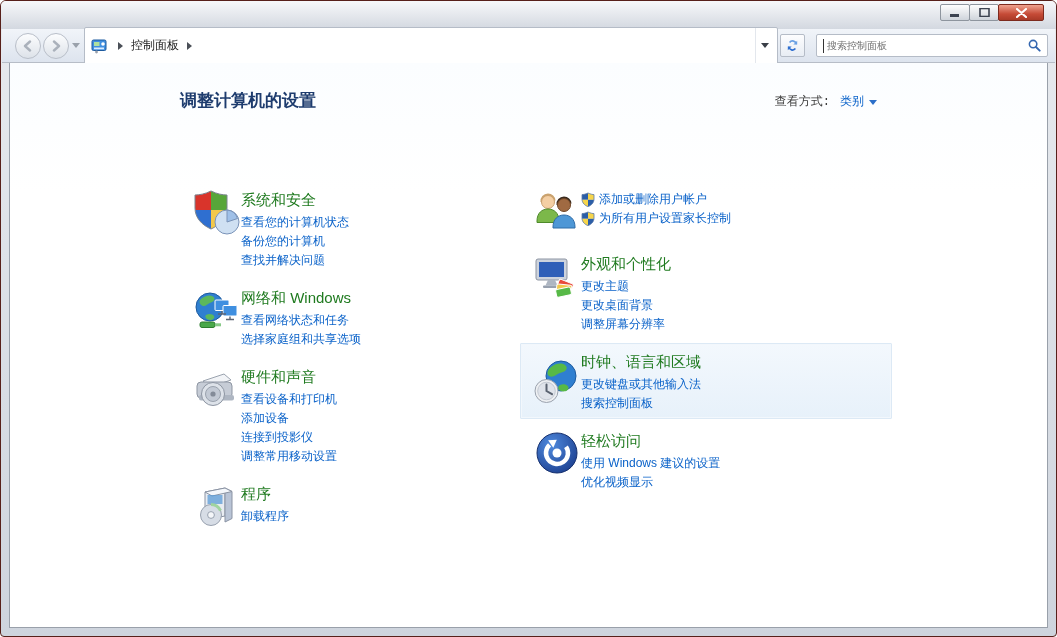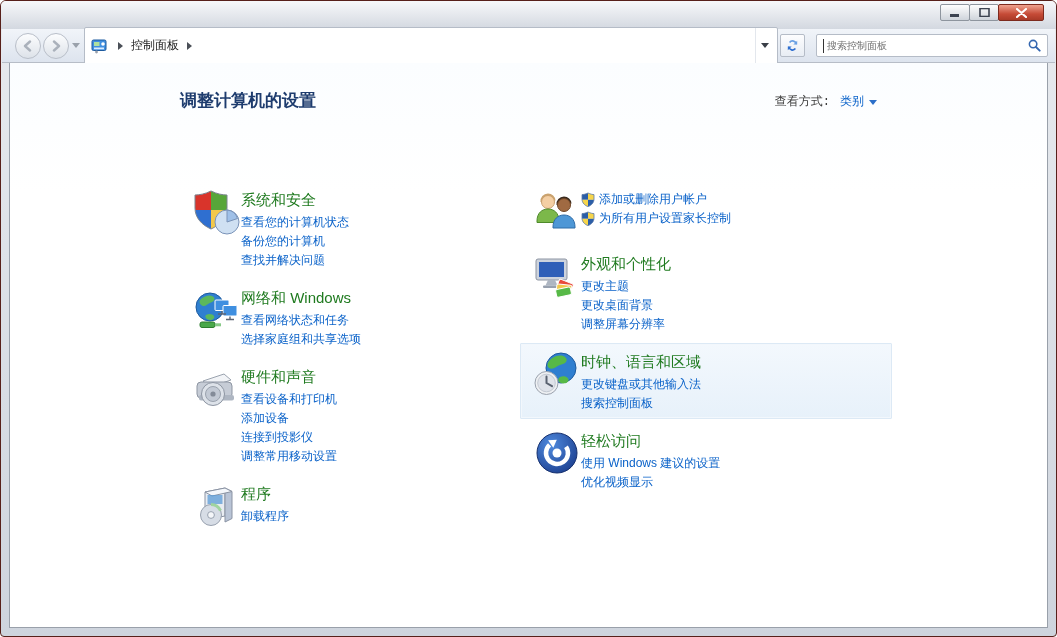--- a/index.html
+++ b/index.html
@@ -52,21 +52,21 @@
   .viewby-label { color:#3c3c3c; margin-right:10px;font-family:Liberation Mono, monospace; }
   .viewby-value { color:#0a62c9; }
   .viewby-tri { width:0; height:0; border-left:4px solid transparent; border-right:4px solid transparent;
                 border-top:5px solid #2b6fc9; margin-left:5px; margin-top:2px; }
 
   .col { position:absolute; top:118px; }
   .col-left  { left:170px; width:350px; }
   .col-right { left:510px; width:372px; }
 
   .cat { display:flex; padding:6px 10px 5px 12px; margin-bottom:3px; border:1px solid transparent; border-radius:1px; }
-  .cat.highlighted { background:linear-gradient(#f3f8fd,#e7f1fa); border-color:#dce9f5; box-shadow:0 0 0 1px #f2f7fc inset; }
+  .cat.highlighted { background:linear-gradient(#f3f8fd,#e7f1fa); border-color:#dce9f5; box-shadow:0 0 0 1px #f2f7fc inset;align-items:center; }
   .cat-icon { flex:0 0 48px; width:48px; height:48px; }
   .cat-icon svg { width:48px; height:48px; display:block; }
   .cat-body { display:flex; flex-direction:column; padding-top:2px; }
   .cat-title { font-size:15px; color:#1f7a1f; text-decoration:none; line-height:20px; margin-bottom:3px; cursor:pointer; }
   .cat-link { font-size:12px; color:#0a62c9; text-decoration:none; line-height:19px; cursor:pointer; display:flex; align-items:center; }
   .uac { display:inline-flex; width:14px; height:15px; margin-right:4px; flex:0 0 14px; }
 </style>
 </head>
 <body>
 

